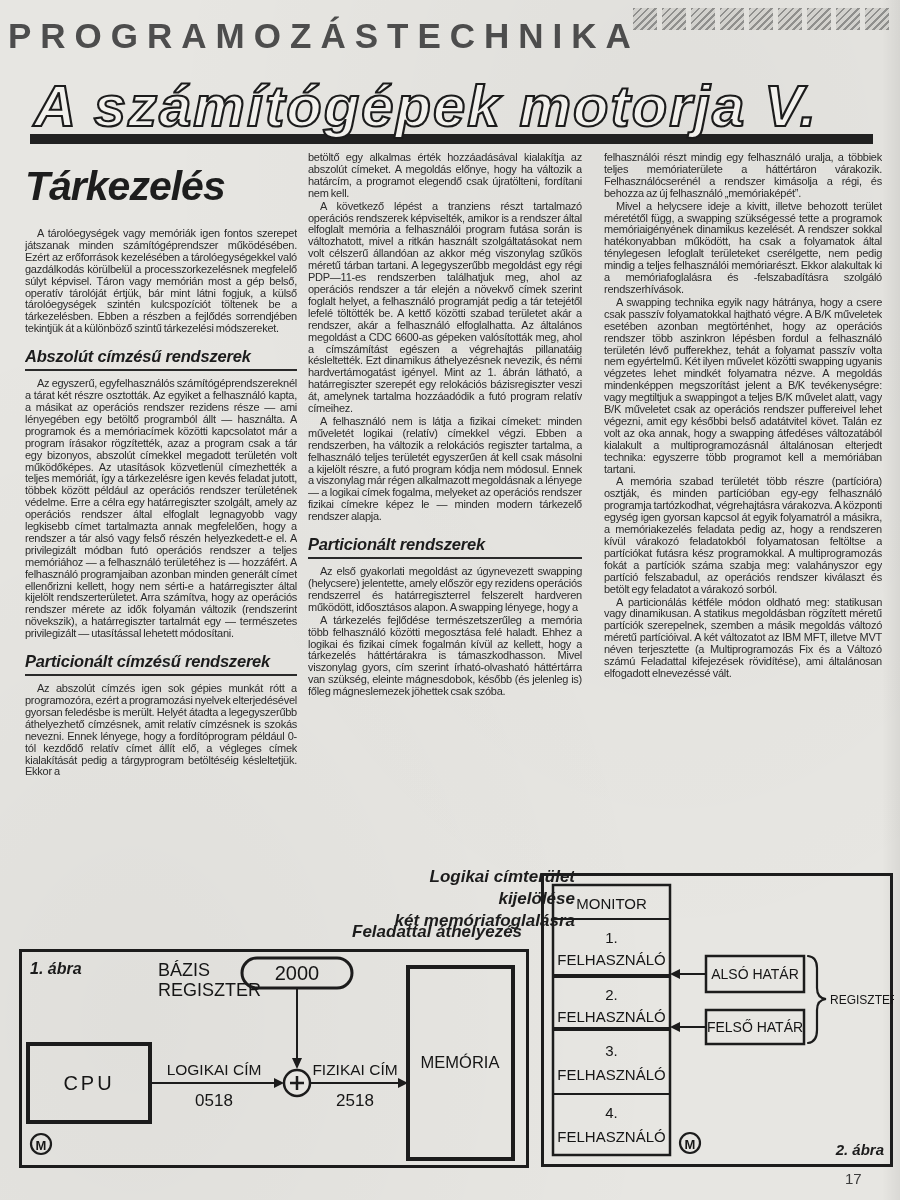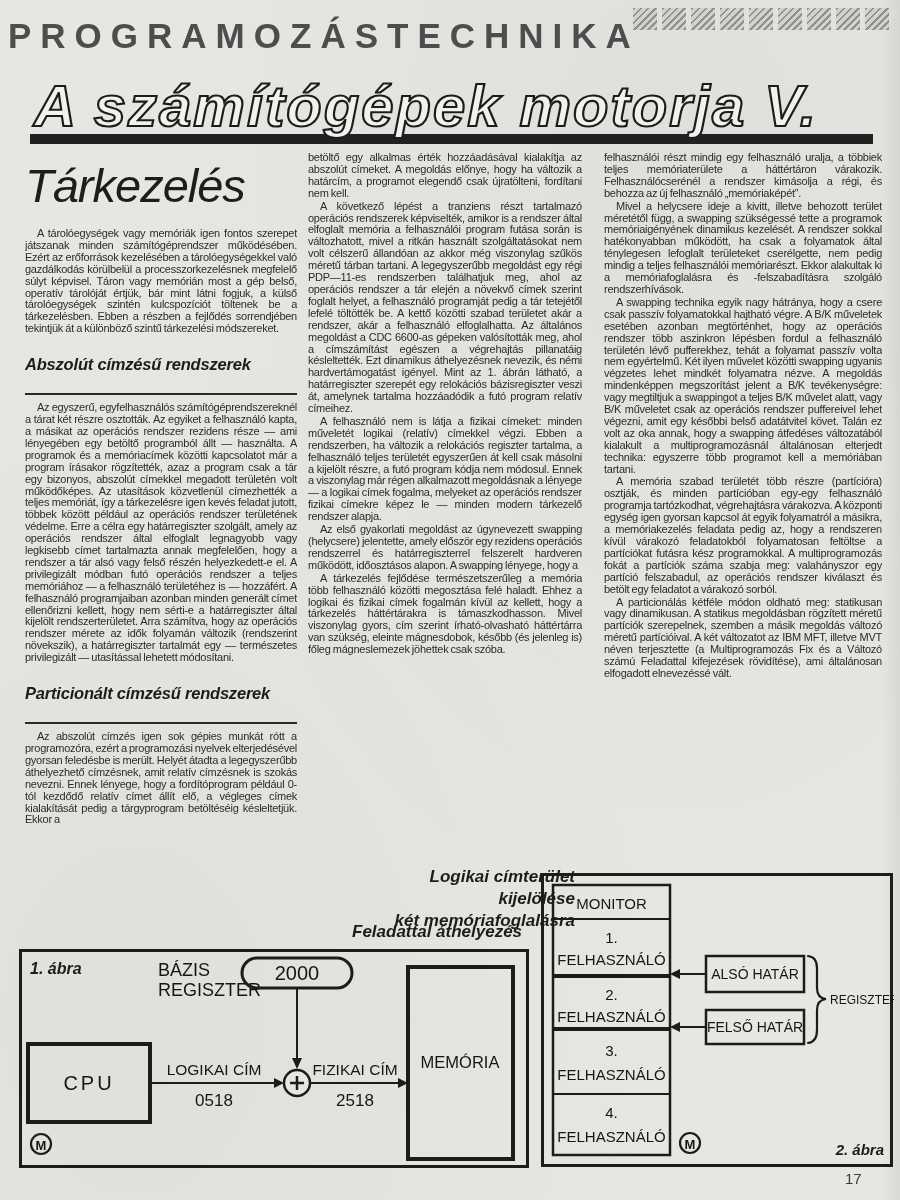--- a/index.html
+++ b/index.html
@@ -18,28 +18,28 @@
   
   .title-bar{position:absolute;left:30px;top:134px;width:843px;height:10px;background:#212121;}
   .title-svg{position:absolute;left:28px;top:64px;z-index:2;}
   .title-text{font-family:"Liberation Sans",sans-serif;font-style:italic;font-weight:bold;
               font-size:58px;fill:#f2f1ed;stroke:#1c1c1c;stroke-width:2.2px;letter-spacing:2px;}
   
   .col{position:absolute;top:155px;overflow:hidden;}
   .col-left{left:25px;width:272px;height:793px;top:158px;}
   .col-mid{left:308px;width:274px;height:712px;top:152px;}
   .col-right{left:594px;width:278px;height:710px;top:152px;margin-left:10px;}
-  .headline{margin:0 0 14px 0;font-size:47px;line-height:56px;font-weight:normal;font-style:italic;
+  .headline{margin:0 0 14px 0;font-size:41px;line-height:56px;font-weight:bold;font-style:italic;
             letter-spacing:-1px;color:#1d1d1d;}
   .body{margin:0 0 1px 0;font-size:11px;line-height:11.9px;text-align:justify;
         letter-spacing:-0.25px;word-spacing:-0.6px;text-indent:12px;color:#2b2b2b;
         hyphens:auto;-webkit-hyphens:auto;}
   .body.cont{text-indent:0;}
-  .sechead{margin:20px 0 7px 0;font-size:16.5px;font-weight:bold;font-style:italic;color:#1c1c1c;
-           border-bottom:2px solid #2a2a2a;padding-bottom:19px;letter-spacing:-0.2px;}
+  .sechead{margin:12px 0 7px 0;font-size:16.5px;font-weight:bold;font-style:italic;color:#1c1c1c;
+           border-bottom:2px solid #2a2a2a;padding-bottom:3px;letter-spacing:-0.2px;}
   
   .caption{position:absolute;font-weight:bold;font-style:italic;color:#1c1c1c;font-size:17px;margin-left:40px;}
   .caption-fig2{left:320px;top:866px;width:215px;text-align:right;line-height:22px;}
   .caption-fig1{left:312px;top:922px;}
   
   .fig-svg{position:absolute;font-family:"Liberation Sans",sans-serif;}
   #fig1{left:18px;top:948px;}
   #fig2{left:540px;top:872px;}
   .fig-label{font-size:16px;font-weight:bold;font-style:italic;fill:#1c1c1c;}
   .fig-text{fill:#161616;}
@@ -74,20 +74,21 @@
     <h2 class="sechead">Abszolút címzésű rendszerek</h2>
     <p class="body">Az egyszerű, egyfelhasználós számítógéprendszereknél a tárat két részre osztották. Az egyiket a felhasználó kapta, a másikat az operációs rendszer rezidens része — ami lényegében egy betöltő programból állt — használta. A programok és a memóriacímek közötti kapcsolatot már a program írásakor rögzítették, azaz a program csak a tár egy bizonyos, abszolút címekkel megadott területén volt működőképes. Az utasítások közvetlenül címezhették a teljes memóriát, így a tárkezelésre igen kevés feladat jutott, többek között például az operációs rendszer területének védelme. Erre a célra egy határregiszter szolgált, amely az operációs rendszer által elfoglalt legnagyobb vagy legkisebb címet tartalmazta annak megfelelően, hogy a rendszer a tár alsó vagy felső részén helyezkedett-e el. A privilegizált módban futó operációs rendszer a teljes memóriához — a felhasználó területéhez is — hozzáfért. A felhasználó programjaiban azonban minden generált címet ellenőrizni kellett, hogy nem sérti-e a határregiszter által kijelölt rendszerterületet. Arra számítva, hogy az operációs rendszer mérete az idők folyamán változik (rendszerint növekszik), a határregiszter tartalmát egy — természetes privilegizált — utasítással lehetett módosítani.</p>
     <h2 class="sechead">Particionált címzésű rendszerek</h2>
     <p class="body">Az abszolút címzés igen sok gépies munkát rótt a programozóra, ezért a programozási nyelvek elterjedésével gyorsan feledésbe is merült. Helyét átadta a legegyszerűbb áthelyezhető címzésnek, amit relatív címzésnek is szokás nevezni. Ennek lényege, hogy a fordítóprogram például 0-tól kezdődő relatív címet állít elő, a végleges címek kialakítását pedig a tárgyprogram betöltéséig késleltetjük. Ekkor a</p>
   </div>
 
   <div class="col col-mid">
     <p class="body cont">betöltő egy alkalmas érték hozzáadásával kialakítja az abszolút címeket. A megoldás előnye, hogy ha változik a határcím, a programot elegendő csak újratölteni, fordítani nem kell.</p>
     <p class="body">A következő lépést a tranziens részt tartalmazó operációs rendszerek képviselték, amikor is a rendszer által elfoglalt memória a felhasználói program futása során is változhatott, mivel a ritkán használt szolgáltatásokat nem volt célszerű állandóan az akkor még viszonylag szűkös méretű tárban tartani. A legegyszerűbb megoldást egy régi PDP—11-es rendszerben találhatjuk meg, ahol az operációs rendszer a tár elején a növekvő címek szerint foglalt helyet, a felhasználó programját pedig a tár tetejétől lefelé töltötték be. A kettő közötti szabad területet akár a rendszer, akár a felhasználó elfoglalhatta. Az általános megoldást a CDC 6600-as gépeken valósították meg, ahol a címszámítást egészen a végrehajtás pillanatáig késleltették. Ezt dinamikus áthelyezésnek nevezik, és némi hardvertámogatást igényel. Mint az 1. ábrán látható, a határregiszter szerepét egy relokációs bázisregiszter veszi át, amelynek tartalma hozzáadódik a futó program relatív címeihez.</p>
     <p class="body">A felhasználó nem is látja a fizikai címeket: minden műveletét logikai (relatív) címekkel végzi. Ebben a rendszerben, ha változik a relokációs regiszter tartalma, a felhasználó teljes területét egyszerűen át kell csak másolni a kijelölt részre, a futó program kódja nem módosul. Ennek a viszonylag már régen alkalmazott megoldásnak a lényege — a logikai címek fogalma, melyeket az operációs rendszer fizikai címekre képez le — minden modern tárkezelő rendszer alapja.</p>
+    <h2 class="sechead">Particionált rendszerek</h2>
     <p class="body">Az első gyakorlati megoldást az úgynevezett swapping (helycsere) jelentette, amely először egy rezidens operációs rendszerrel és határregiszterrel felszerelt hardveren működött, időosztásos alapon. A swapping lényege, hogy a</p>
     <p class="body">A tárkezelés fejlődése természetszerűleg a memória több felhasználó közötti megosztása felé haladt. Ehhez a logikai és fizikai címek fogalmán kívül az kellett, hogy a tárkezelés háttértárakra is támaszkodhasson. Mivel viszonylag gyors, cím szerint írható-olvasható háttértárra van szükség, eleinte mágnesdobok, később (és jelenleg is) főleg mágneslemezek jöhettek csak szóba.</p>
   </div>
 
   <div class="col col-right">
     <p class="body cont">felhasználói részt mindig egy felhasználó uralja, a többiek teljes memóriaterülete a háttértáron várakozik. Felhasználócserénél a rendszer kimásolja a régi, és behozza az új felhasználó „memóriaképét”.</p>
     <p class="body">Mivel a helycsere ideje a kivitt, illetve behozott terület méretétől függ, a swapping szükségessé tette a programok memóriaigényének dinamikus kezelését. A rendszer sokkal hatékonyabban működött, ha csak a folyamatok által ténylegesen lefoglalt területeket cserélgette, nem pedig mindig a teljes felhasználói memóriarészt. Ekkor alakultak ki a memóriafoglalásra és -felszabadításra szolgáló rendszerhívások.</p>
     <p class="body">A swapping technika egyik nagy hátránya, hogy a csere csak passzív folyamatokkal hajtható végre. A B/K műveletek esetében azonban megtörténhet, hogy az operációs rendszer több aszinkron lépésben fordul a felhasználó területén lévő pufferekhez, tehát a folyamat passzív volta nem egyértelmű. Két ilyen művelet közötti swapping ugyanis végzetes lehet mindkét folyamatra nézve. A megoldás mindenképpen megszorítást jelent a B/K tevékenységre: vagy megtiltjuk a swappingot a teljes B/K művelet alatt, vagy B/K műveletet csak az operációs rendszer puffereivel lehet végezni, amit egy későbbi belső adatátvitel követ. Talán ez volt az oka annak, hogy a swapping átfedéses változatából kialakult a multiprogramozásnál általánosan elterjedt technika: egyszerre több programot kell a memóriában tartani.</p>
     <p class="body">A memória szabad területét több részre (partícióra) osztják, és minden partícióban egy-egy felhasználó programja tartózkodhat, végrehajtásra várakozva. A központi egység igen gyorsan kapcsol át egyik folyamatról a másikra, a memóriakezelés feladata pedig az, hogy a rendszeren kívül várakozó feladatokból folyamatosan feltöltse a partíciókat futásra kész programokkal. A multiprogramozás fokát a partíciók száma szabja meg: valahányszor egy partíció felszabadul, az operációs rendszer kiválaszt és betölt egy feladatot a várakozó sorból.</p>
     <p class="body">A particionálás kétféle módon oldható meg: statikusan vagy dinamikusan. A statikus megoldásban rögzített méretű partíciók szerepelnek, szemben a másik megoldás változó méretű partícióival. A két változatot az IBM MFT, illetve MVT néven terjesztette (a Multiprogramozás Fix és a Változó számú Feladattal kifejezések rövidítése), ami általánosan elfogadott elnevezéssé vált.</p>

